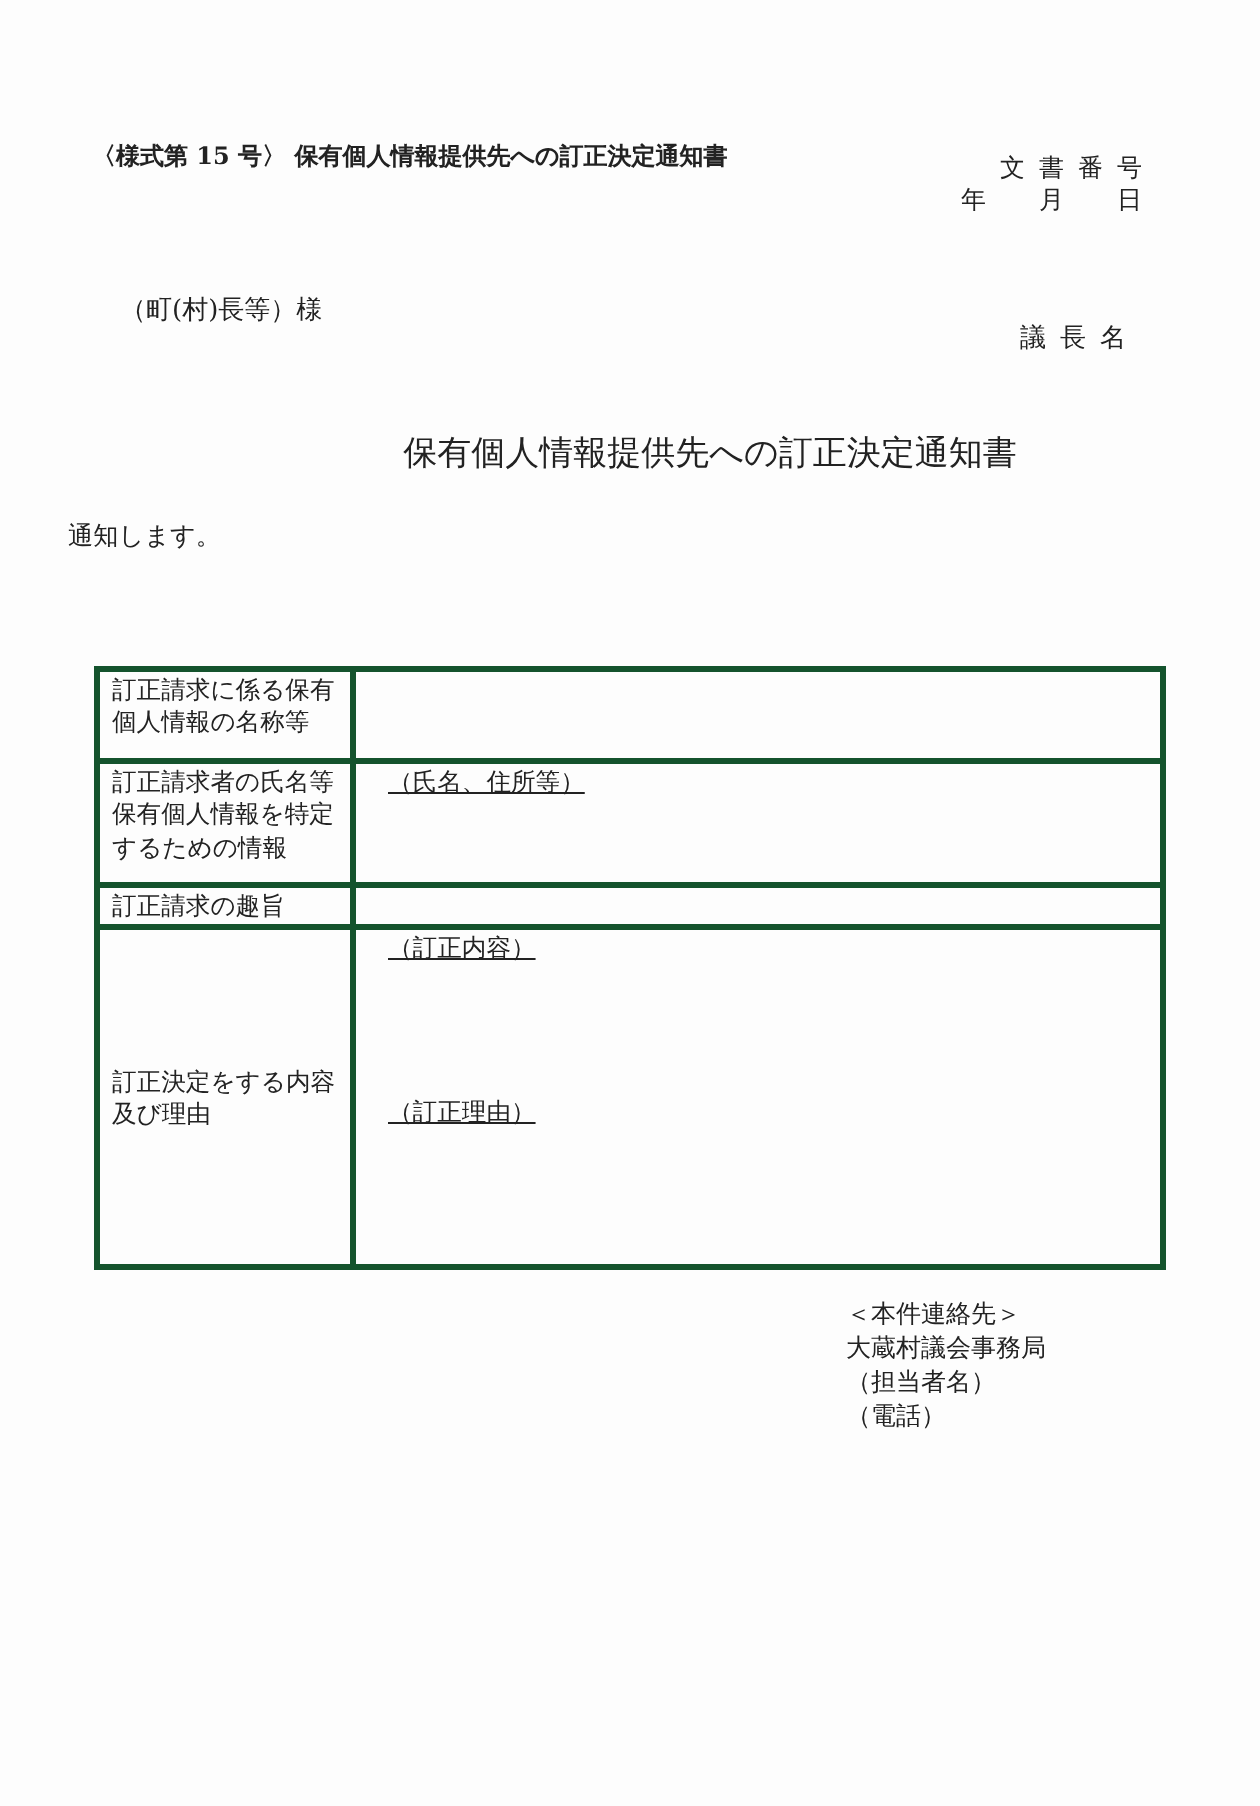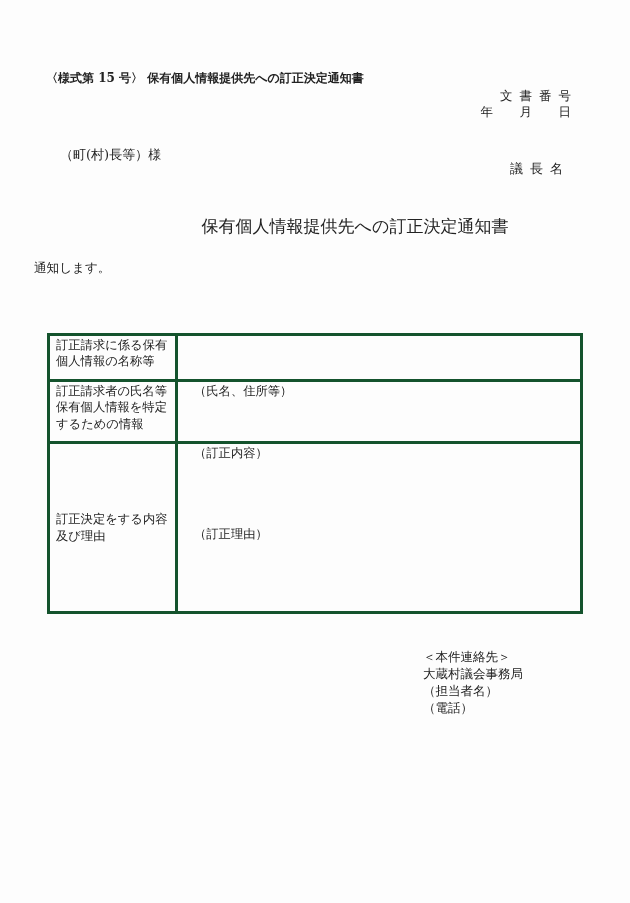--- a/index.html
+++ b/index.html
@@ -3,38 +3,38 @@
   <meta charset="utf-8">
   <style>
     html, body { margin: 0; padding: 0; }
     body {
       width: 630px; height: 903px; background: #fdfdfd; position: relative;
       font-family: "DejaVu Serif", "Liberation Serif", serif; color: #222;
       overflow: hidden;
     }
     .abs { position: absolute; white-space: nowrap; }
     .form-label { left: 46px; top: 70px; font-size: 12px; font-weight: bold; }
-    .docnum { right: 52px; top: 88px; font-size: 12.5px; letter-spacing: 7px; text-align: right; line-height: 16px; }
+    .docnum { right: 52px; top: 76px; font-size: 12.5px; letter-spacing: 7px; text-align: right; line-height: 16px; }
     .addressee { left: 60px; top: 126px; font-size: 13px; margin-top: 20px; }
     .chair { right: 60px; top: 160px; font-size: 13px; letter-spacing: 7px; }
     .title { left: 0; width: 630px; top: 215px; text-align: center; font-size: 17px; margin-left: 40px; }
     .body-text { left: 34px; top: 258px; width: 560px; font-size: 12.6px; line-height: 20px; white-space: normal; }
     .body-text p { margin: 0; }
     table.form {
       position: absolute; left: 47px; top: 333px; width: 536px;
       border-collapse: collapse; font-size: 12.3px;
     }
     table.form td { border: 3px solid #14532d; vertical-align: top; padding: 1px 6px; line-height: 16.3px; }
     table.form td.lbl { width: 113px; }
     .r1 { height: 46px; }
     .r2 { height: 62px; }
     .r3 { height: 14px; }
     .r4 { height: 170px; }
     td.lbl-mid { vertical-align: middle !important; }
-    .val-note { display: block; padding-left: 10px; }
+    .val-note { display: block; padding-left: 10px; text-decoration: underline; }
     .contact { left: 423px; top: 648px; font-size: 12.5px; line-height: 17px; }
   </style>
 </head>
 <body>
 
 <div class="abs form-label">〈様式第 15 号〉 保有個人情報提供先への訂正決定通知書</div>
 
 <div class="abs docnum">
   <div>文書番号</div>
   <div>年　月　日</div>
@@ -54,20 +54,24 @@
       <tr class="r1">
     <td class="lbl" style="white-space:normal;">訂正請求に係る保有個人情報の名称等</td>
     <td></td>
   </tr>
   <tr class="r2">
     <td class="lbl">訂正請求者の氏名等保有個人情報を特定するための情報</td>
     <td>
           <span class="val-note">（氏名、住所等）</span>
         </td>
   </tr>
+  <tr class="r3">
+    <td class="lbl">訂正請求の趣旨</td>
+    <td></td>
+  </tr>
   <tr class="r4">
     <td class="lbl lbl-mid">訂正決定をする内容及び理由</td>
     <td>
       <span class="val-note">（訂正内容）</span>
       <span class="val-note" style="margin-top:65px;">（訂正理由）</span>
     </td>
   </tr>
 </tbody>
   </table>
 

